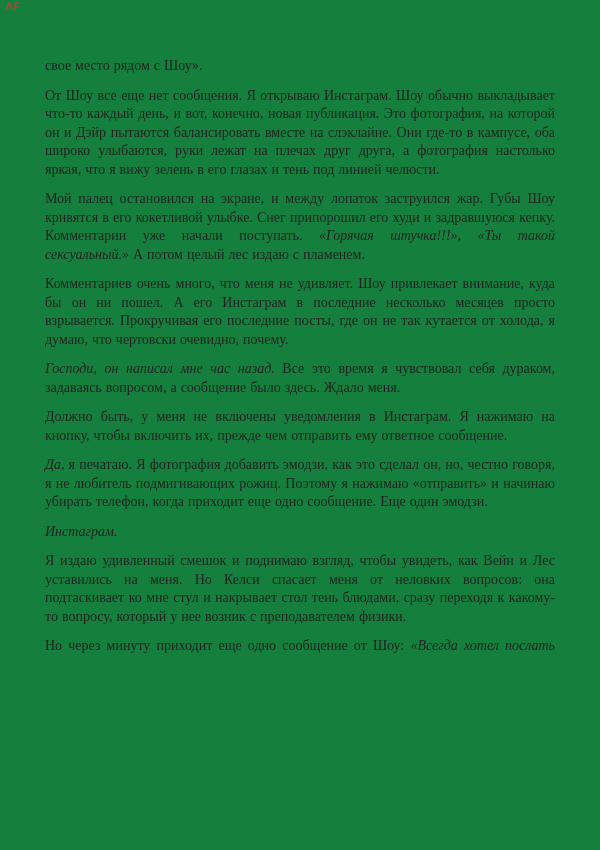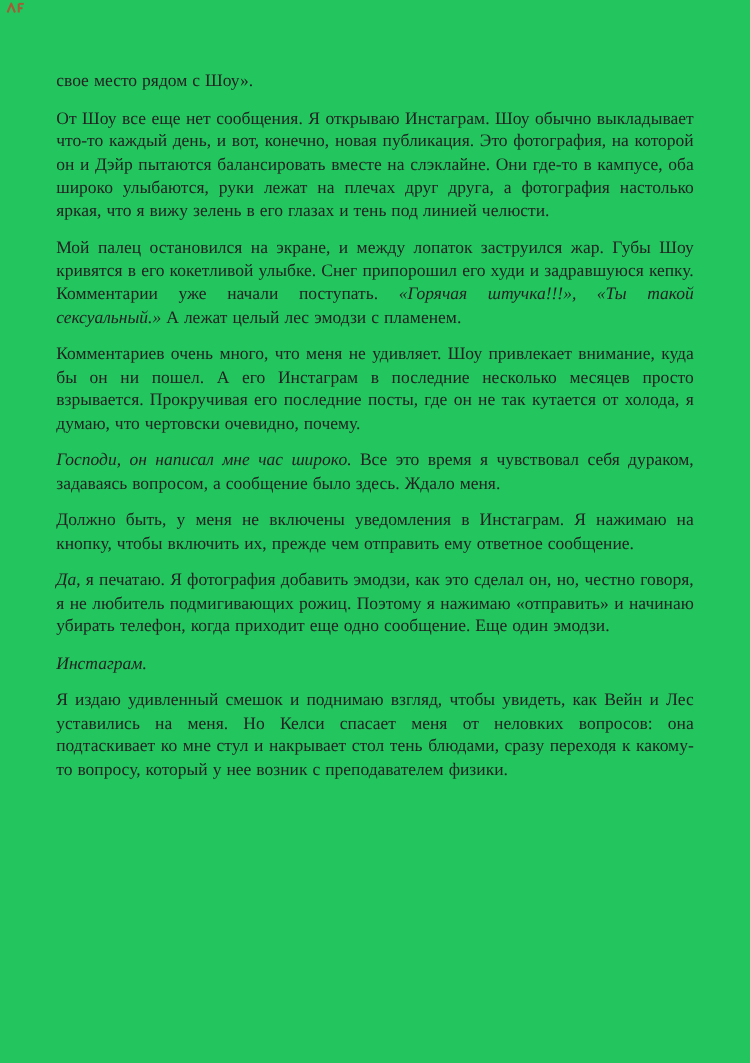--- a/index.html
+++ b/index.html
@@ -15,21 +15,21 @@
     font-family: "Liberation Serif", "DejaVu Serif", serif;
   }
   .page {
     position: absolute;
     top: 0;
     left: 0;
     width: 600px;
     height: 850px;
     box-sizing: border-box;
     padding: 57px 45px 40px 45px;
-    background: #22c55e;
+    background: #15803d;
     color: #222222;
   }
   .para {
     margin: 0 0 11px 0;
     font-size: 14px;
     line-height: 18.5px;
     text-align: justify;
     color: #222222;
     word-spacing: 0.5px;
   }
@@ -60,31 +60,32 @@
     <g stroke="#d03a2b" stroke-width="1.6" fill="none" opacity="0.9">
       <path d="M1,8 L4,1 L7,8"></path>
       <path d="M10,1 L10,8 M10,1 L14,1 M10,4.5 L13,4.5"></path>
     </g>
   </svg>
 
   <p class="para"><span>свое место рядом с Шоу».</span></p>
 
   <p class="para"><span>От Шоу все еще нет сообщения. Я открываю Инстаграм. Шоу обычно выкладывает что-то каждый день, и вот, конечно, новая публикация. Это фотография, на которой он и Дэйр пытаются балансировать вместе на слэклайне. Они где-то в кампусе, оба широко улыбаются, руки лежат на плечах друг друга, а фотография настолько яркая, что я вижу зелень в его глазах и тень под линией челюсти.</span></p>
 
-  <p class="para"><span>Мой палец остановился на экране, и между лопаток заструился жар. Губы Шоу кривятся в его кокетливой улыбке. Снег припорошил его худи и задравшуюся кепку. Комментарии уже начали поступать. </span><span class="it">«Горячая штучка!!!», «Ты такой сексуальный.»</span><span> А лежат целый лес эмодзи с пламенем.</span></p>
+  <p class="para"><span>Мой палец остановился на экране, и между лопаток заструился жар. Губы Шоу кривятся в его кокетливой улыбке. Снег припорошил его худи и задравшуюся кепку. Комментарии уже начали поступать. </span><span class="it">«Горячая штучка!!!», «Ты такой сексуальный.»</span><span> А потом целый лес издаю с пламенем.</span></p>
 
   <p class="para"><span>Комментариев очень много, что меня не удивляет. Шоу привлекает внимание, куда бы он ни пошел. А его Инстаграм в последние несколько месяцев просто взрывается. Прокручивая его последние посты, где он не так кутается от холода, я думаю, что чертовски очевидно, почему.</span></p>
 
 
-  <p class="para"><span class="it">Господи, он написал мне час широко.</span><span> Все это время я чувствовал себя дураком, задаваясь вопросом, а сообщение было здесь. Ждало меня.</span></p>
+  <p class="para"><span class="it">Господи, он написал мне час назад.</span><span> Все это время я чувствовал себя дураком, задаваясь вопросом, а сообщение было здесь. Ждало меня.</span></p>
 
 
   <p class="para"><span>Должно быть, у меня не включены уведомления в Инстаграм. Я нажимаю на кнопку, чтобы включить их, прежде чем отправить ему ответное сообщение.</span></p>
 
   <p class="para"><span class="it">Да</span><span>, я печатаю. Я фотография добавить эмодзи, как это сделал он, но, честно говоря, я не любитель подмигивающих рожиц. Поэтому я нажимаю «отправить» и начинаю убирать телефон, когда приходит еще одно сообщение. Еще один эмодзи.</span></p>
 
   <p class="para"><span class="it">Инстаграм.</span></p>
 
   <p class="para"><span>Я издаю удивленный смешок и поднимаю взгляд, чтобы увидеть, как Вейн и Лес уставились на меня. Но Келси спасает меня от неловких вопросов: она подтаскивает ко мне стул и накрывает стол тень блюдами, сразу переходя к какому-то вопросу, который у нее возник с преподавателем физики.</span></p>
 
 
+  <p class="para jl"><span>Но через минуту приходит еще одно сообщение от Шоу: </span><span class="it">«Всегда хотел послать</span></p>
 
 </div>
 
 </body></html>

